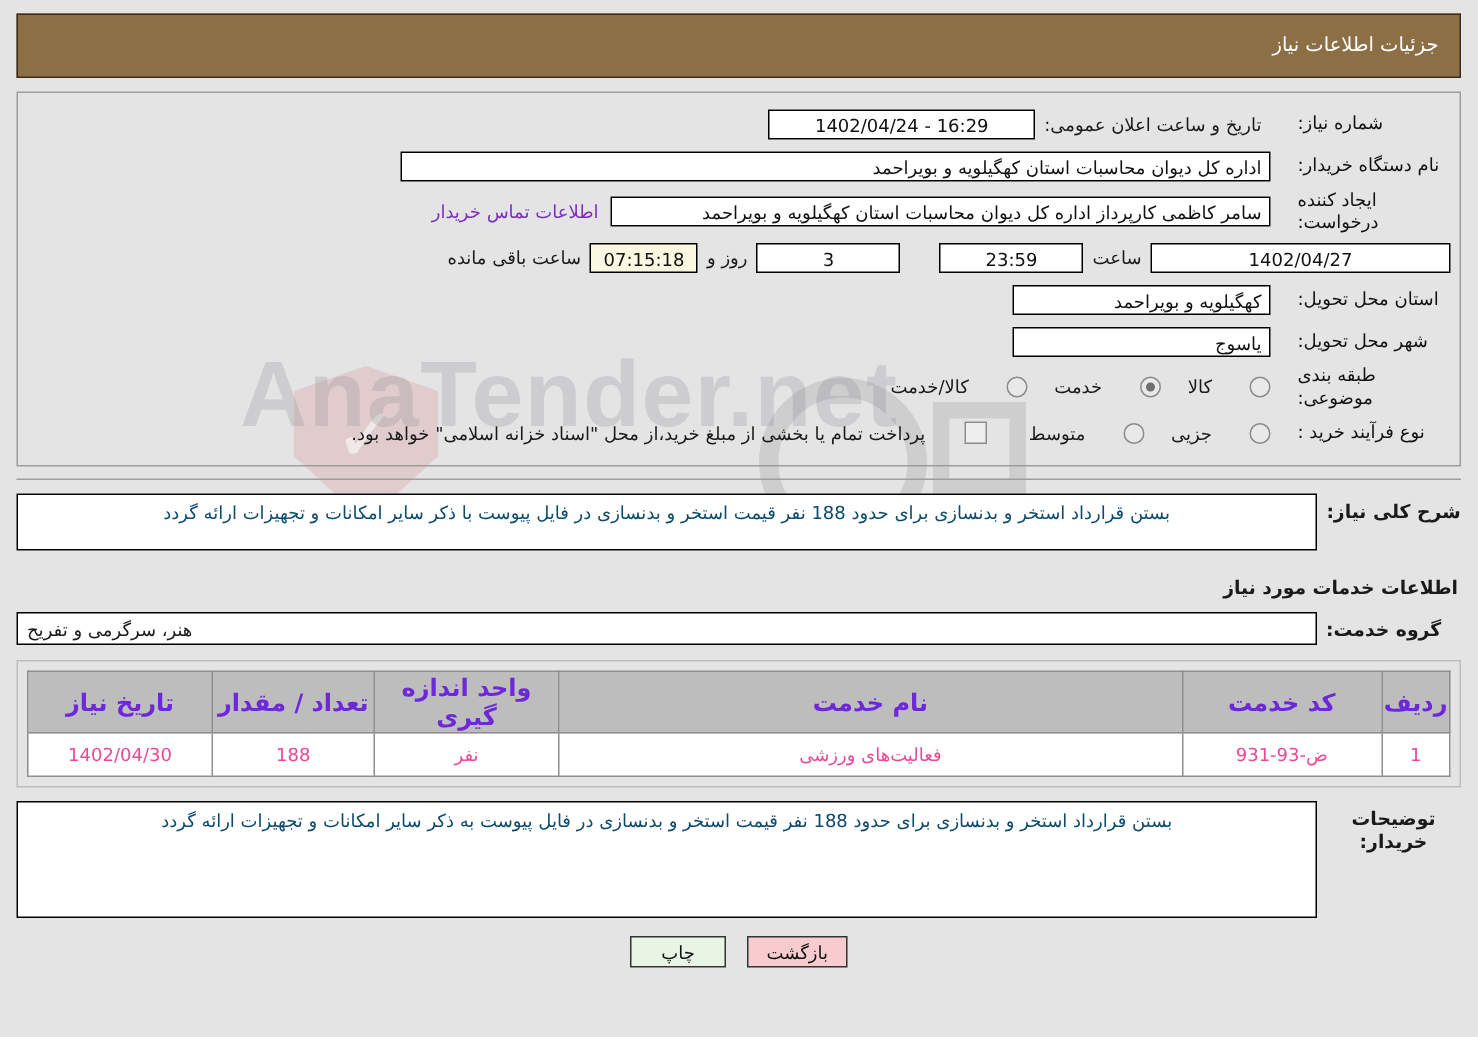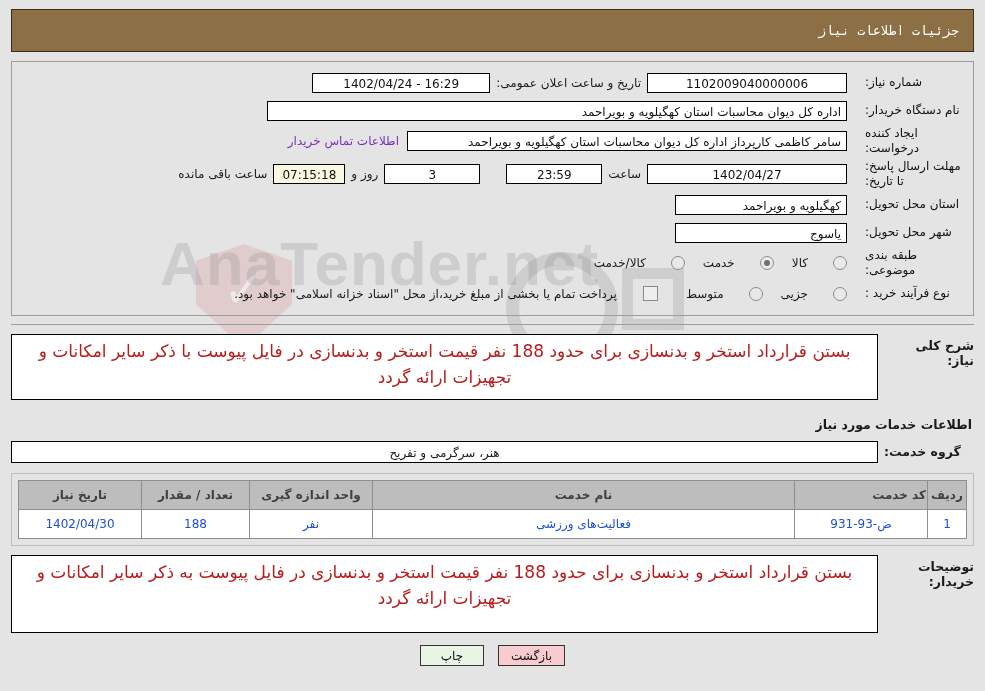--- a/index.html
+++ b/index.html
@@ -81,21 +81,20 @@
   .title-bar {
     margin: 9px 11px 0 11px;
     height: 43px;
     background: #8d6f45;
     border: 1px solid #3a2d1c;
     display: flex;
     align-items: center;
     justify-content: flex-start;
     padding: 0 14px;
     box-sizing: border-box;
-    font-family: Liberation Mono, monospace;
   }
   .title-bar .title-text {
     color: #ffffff;
     font-size: 13px;
     font-weight: normal;
   }
 
   
   .panel {
     margin: 9px 11px 0 11px;
@@ -215,39 +214,39 @@
   
   .desc-block {
     margin: 9px 11px 0 11px;
     display: flex;
     flex-direction: row;
     align-items: flex-start;
   }
   .desc-lbl {
     width: 96px;
     flex: 0 0 96px;
-    text-align: right;
-    padding-left: 21px;
+    text-align: center;
+    padding-left: 6px;
     font-weight: bold;
     font-size: 12.5px;
     padding-top: 4px;
     box-sizing: border-box;
   }
   .textarea {
     flex: 1 1 auto;
     border: 1px solid #000;
     background: #fff;
     min-height: 38px;
     padding: 3px 6px 8px 6px;
     box-sizing: border-box;
-    font-size: 17px;
+    font-size: 12px;
     line-height: 1.55;
     text-align: center;
     position: relative;
-    color: #b91c1c;
+    color: #0c4a6e;
   }
   .textarea.tall { min-height: 78px; text-align: center; }
   .resize-grip {
     position: absolute;
     left: 2px;
     bottom: 1px;
     width: 9px;
     height: 9px;
     color: #555;
     font-size: 9px;
@@ -277,21 +276,21 @@
     font-size: 12.5px;
     box-sizing: border-box;
   }
   .group-fld {
     flex: 1 1 auto;
     border: 1px solid #000;
     background: #fff;
     height: 22px;
     line-height: 22px;
     font-size: 12px;
-    text-align: center;
+    text-align: left;
     padding: 0 6px;
     box-sizing: border-box;
   }
 
   
   .tbl-wrap {
     margin: 10px 11px 0 11px;
     padding: 6px;
     border: 1px solid #bdbdbd;
     background: transparent;
@@ -300,33 +299,33 @@
   table.svc {
     width: 100%;
     border-collapse: collapse;
     font-size: 12px;
   }
   table.svc th {
     background: #bdbdbd;
     border: 1px solid #8f8f8f;
     font-weight: bold;
     height: 26px;
-    color: #404040;
-    font-size: 12px;
+    color: #6d28d9;
+    font-size: 16px;
   }
   table.svc td {
     background: #ffffff;
     border: 1px solid #8f8f8f;
     height: 26px;
     text-align: center;
-    color: #1d4ed8;
+    color: #ec4899;
     font-size: 12px;
   }
   .col-radif { width: 36px; }
-  .col-code { width: 130px; text-align: right; }
+  .col-code { width: 130px; }
   .col-unit { width: 120px; }
   .col-qty { width: 105px; }
   .col-date { width: 120px; }
 
   
   .btn-row {
     margin-top: 12px;
     display: flex;
     flex-direction: row;
     justify-content: center;
@@ -362,38 +361,36 @@
 <div class="page">
 
   <div class="title-bar">
     <span class="title-text">جزئیات اطلاعات نیاز</span>
   </div>
 
   <div class="panel">
 
     <div class="frow">
       <div class="lbl">شماره نیاز:</div>
-      <div class="fld w-need-no">1102009040000006</div>
       <div class="mini-lbl">تاریخ و ساعت اعلان عمومی:</div>
       <div class="fld w-announce">16:29 - 1402/04/24</div>
     </div>
 
     <div class="frow">
       <div class="lbl">نام دستگاه خریدار:</div>
       <div class="fld w-wide ta-right">اداره کل دیوان محاسبات استان کهگیلویه و بویراحمد</div>
     </div>
 
     <div class="frow">
       <div class="lbl">ایجاد کننده درخواست:</div>
       <div class="fld w-creator ta-right">سامر کاظمی کارپرداز اداره کل دیوان محاسبات استان کهگیلویه و بویراحمد</div>
       <div class="link">اطلاعات تماس خریدار</div>
     </div>
 
     <div class="frow">
-      <div class="lbl">مهلت ارسال پاسخ: تا تاریخ:</div>
       <div class="fld w-date">1402/04/27</div>
       <div class="mini-lbl">ساعت</div>
       <div class="fld w-time">23:59</div>
       <div class="fld w-days" style="margin-right:26px;">3</div>
       <div class="mini-lbl">روز و</div>
       <div class="fld w-hours">07:15:18</div>
       <div class="mini-lbl">ساعت باقی مانده</div>
     </div>
 
     <div class="frow">

